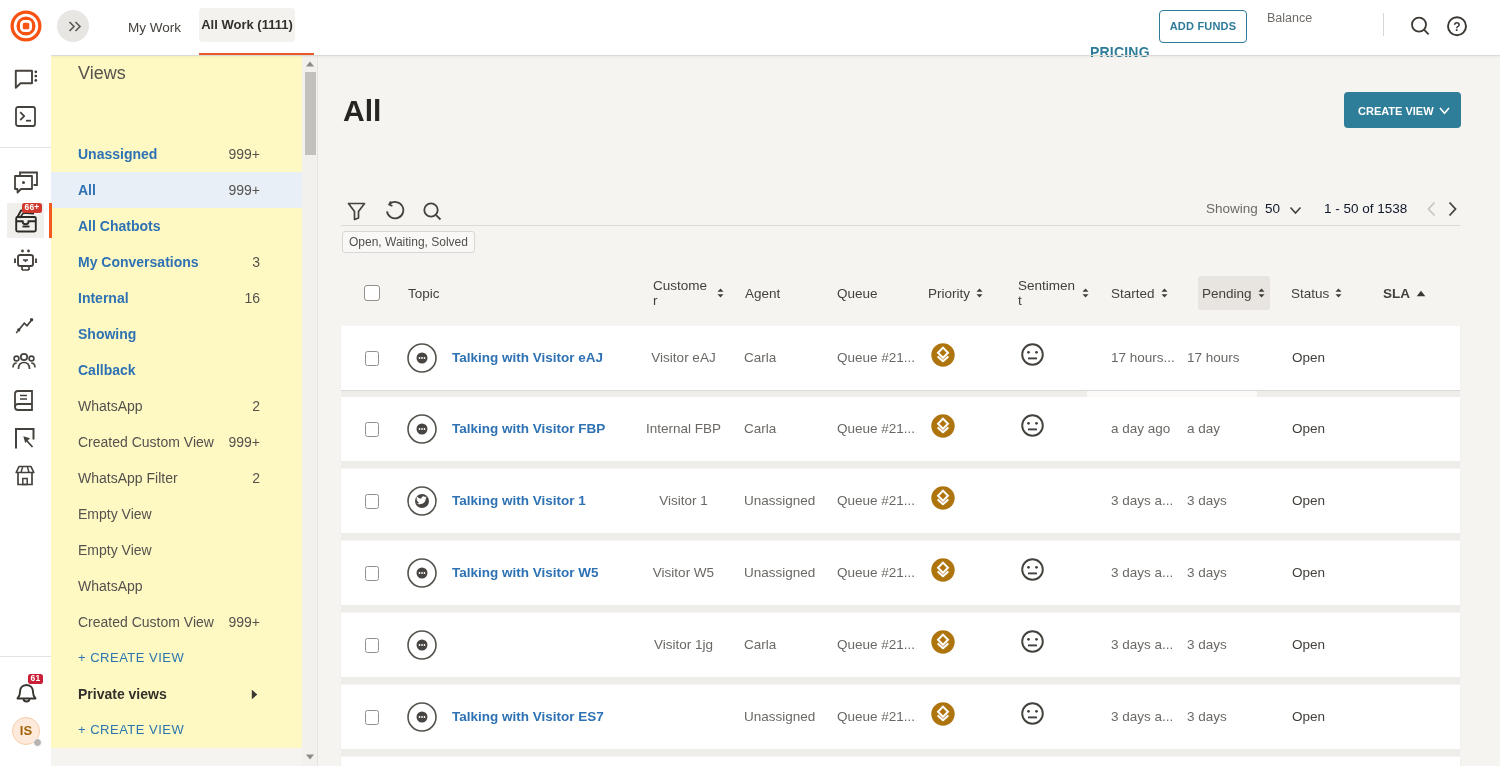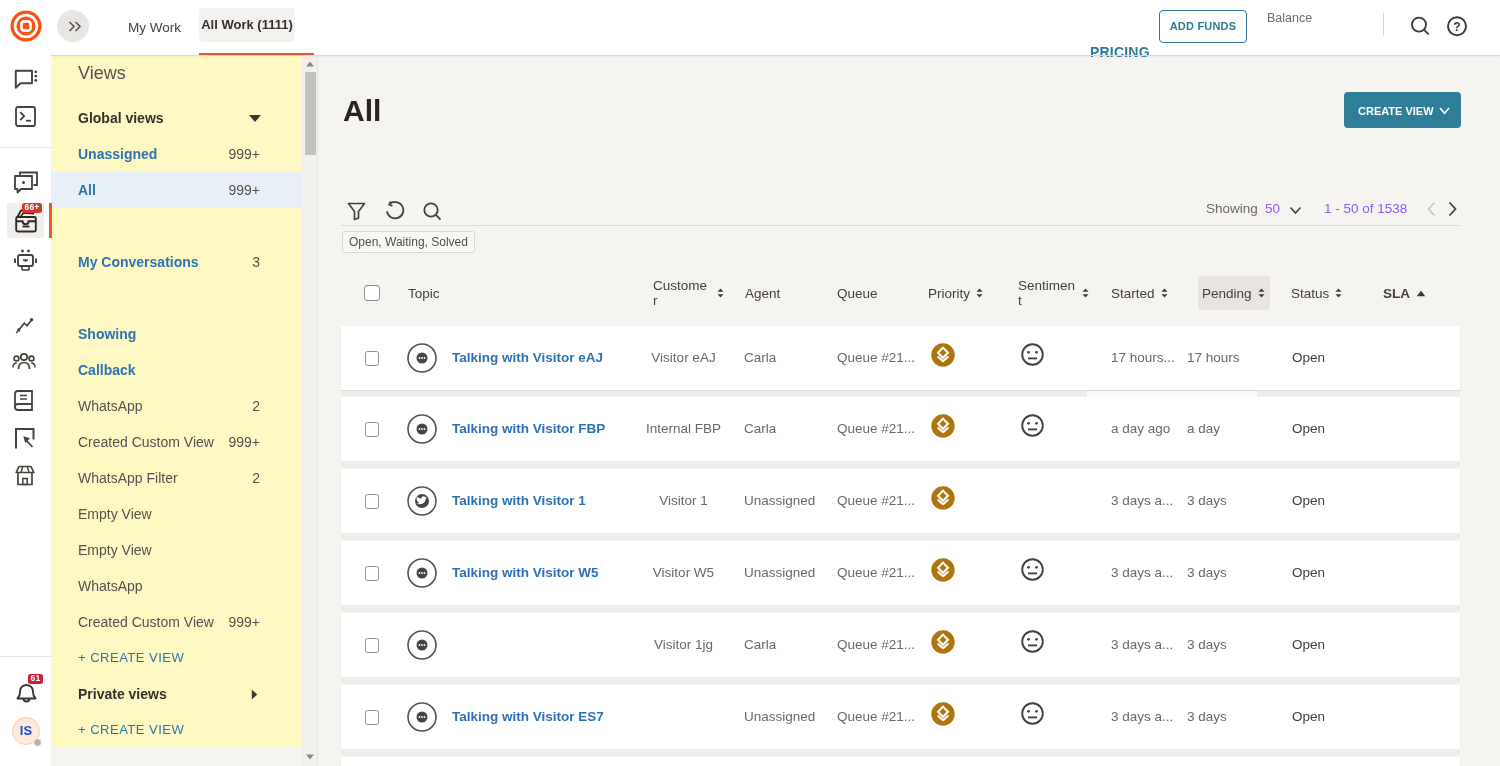--- a/index.html
+++ b/index.html
@@ -42,21 +42,21 @@
 #pscroll { position:absolute; left:302px; top:56px; width:16px; height:710px; background:#f3f1ee; border-right:1px solid #e7e5e1; }
 #pthumb { position:absolute; left:2.5px; top:16px; width:11px; height:83px; background:#c3c1be; }
 
 
 #main { position:absolute; left:318px; top:56px; width:1182px; height:710px; background:#f6f4f1; }
 #h-all { position:absolute; left:343px; top:94px; font-size:30px; font-weight:bold; color:#28241f; }
 #createview { position:absolute; left:1344px; top:92px; width:117px; height:36px; background:#2e7d99; border-radius:4px; color:#fff; font-size:11px; font-weight:bold; letter-spacing:0; }
 #toolbar-line { position:absolute; left:341px; top:225px; width:1119px; height:1px; background:#dcdad6; }
 #chip { position:absolute; left:342px; top:231px; width:133px; height:22px; background:#f9f8f6; border:1px solid #d9d7d3; border-radius:3px; font-size:12px; color:#52504b; text-align:center; line-height:20px; }
 .paging { position:absolute; top:201px; font-size:13.5px; color:#6e6a66; }
-.pgdark { color:#8b5cf6; }
+.pgdark { color:#0f172a; }
 
 
 .hcell { position:absolute; top:276px; height:34px; display:flex; align-items:center; gap:6px; font-size:13.5px; color:#44413c; }
 #pendhl { position:absolute; left:1198px; top:276px; width:72px; height:34px; background:#e8e5e1; border-radius:3px; }
 .cb { position:absolute; width:16px; height:16px; background:#fff; border:1.5px solid #94918c; border-radius:3px; }
 
 
 .row { position:absolute; left:341px; width:1119px; height:64px; background:#fff; box-shadow:0 1px 1px rgba(70,65,60,0.14); }
 .gap { position:absolute; left:341px; width:1119px; height:6.5px; background:#efedea; }
 .row .cb { width:14.5px; height:14.5px; border-radius:2.5px; }
@@ -100,37 +100,38 @@
 
 <div id="rail">
   <div class="rail-div" style="top:91px"></div>
   <div class="rail-div" style="top:600px"></div>
 </div>
 <div id="rail-sel"></div>
 <div id="rail-indicator"></div>
 
 <div id="panel">
   <div id="views-title">Views</div>
-  <div class="vitem vhead" style="top:62px">
-      <span class="lbl">Global views</span>
-    <svg style="position:absolute;right:40px;top:14px" width="14" height="9" viewBox="0 0 14 9">
-        <path d="M1 1 L7 8 L13 1 Z" fill="#3b3733"></path>
-      </svg>
-  </div>
   <div class="vitem vblue" style="top:98px">
       <span class="lbl">Unassigned</span>
       <span class="cnt">999+</span>
     </div>
   <div class="vitem vblue vsel" style="top:134px">
       <span class="lbl">All</span>
       <span class="cnt">999+</span>
     </div>
+  <div class="vitem vblue" style="top:170px">
+      <span class="lbl">All Chatbots</span>
+    </div>
   <div class="vitem vblue" style="top:206px">
       <span class="lbl">My Conversations</span>
       <span class="cnt">3</span>
+    </div>
+  <div class="vitem vblue" style="top:242px">
+      <span class="lbl">Internal</span>
+      <span class="cnt">16</span>
     </div>
   <div class="vitem vblue" style="top:278px">
       <span class="lbl">Showing</span>
     </div>
   <div class="vitem vblue" style="top:314px">
       <span class="lbl">Callback</span>
     </div>
   <div class="vitem vgray" style="top:350px">
       <span class="lbl">WhatsApp</span>
       <span class="cnt">2</span>
@@ -484,14 +485,14 @@
     <path d="M7.7 1.5 L6 7.5 M12.3 1.5 L14 7.5" stroke="#45423d" stroke-width="1.4"></path>
     <path d="M3 7.5 V19.5 H17 V7.5" fill="none" stroke="#45423d" stroke-width="1.7"></path>
     <rect x="7.8" y="13.5" width="4.4" height="6" fill="none" stroke="#45423d" stroke-width="1.5"></rect>
   </svg>
 <svg class="abs" style="left:16px;top:683px" width="21" height="22" viewBox="0 0 21 22">
   <path d="M10.5 2 C6 2 4 5.5 4 9 C4 13 2.5 14.5 1.5 15.5 H19.5 C18.5 14.5 17 13 17 9 C17 5.5 15 2 10.5 2 Z" fill="none" stroke="#37342f" stroke-width="1.9" stroke-linejoin="round"></path>
   <path d="M7.5 15.5 a3 3 0 0 0 6 0" fill="none" stroke="#37342f" stroke-width="1.9"></path>
 </svg>
 <div class="badge" style="left:28px;top:673.5px;background:#c92037">61</div>
 <div class="abs" style="left:12px;top:717px;width:28px;height:28px;border-radius:50%;background:#fdeadb;border:1px solid #f8cda9"></div>
-<div class="abs" style="left:12px;top:717px;width:28px;height:28px;line-height:28px;text-align:center;font-size:13px;font-weight:bold;color:#1d4ed8">IS</div>
+<div class="abs" style="left:12px;top:717px;width:28px;height:28px;line-height:28px;text-align:center;font-size:13px;font-weight:bold;color:#a16207">IS</div>
 <div class="abs" style="left:33px;top:738px;width:9px;height:9px;border-radius:50%;background:#b7b4b0;border:1.5px solid #fff"></div>
 
 </body></html>

